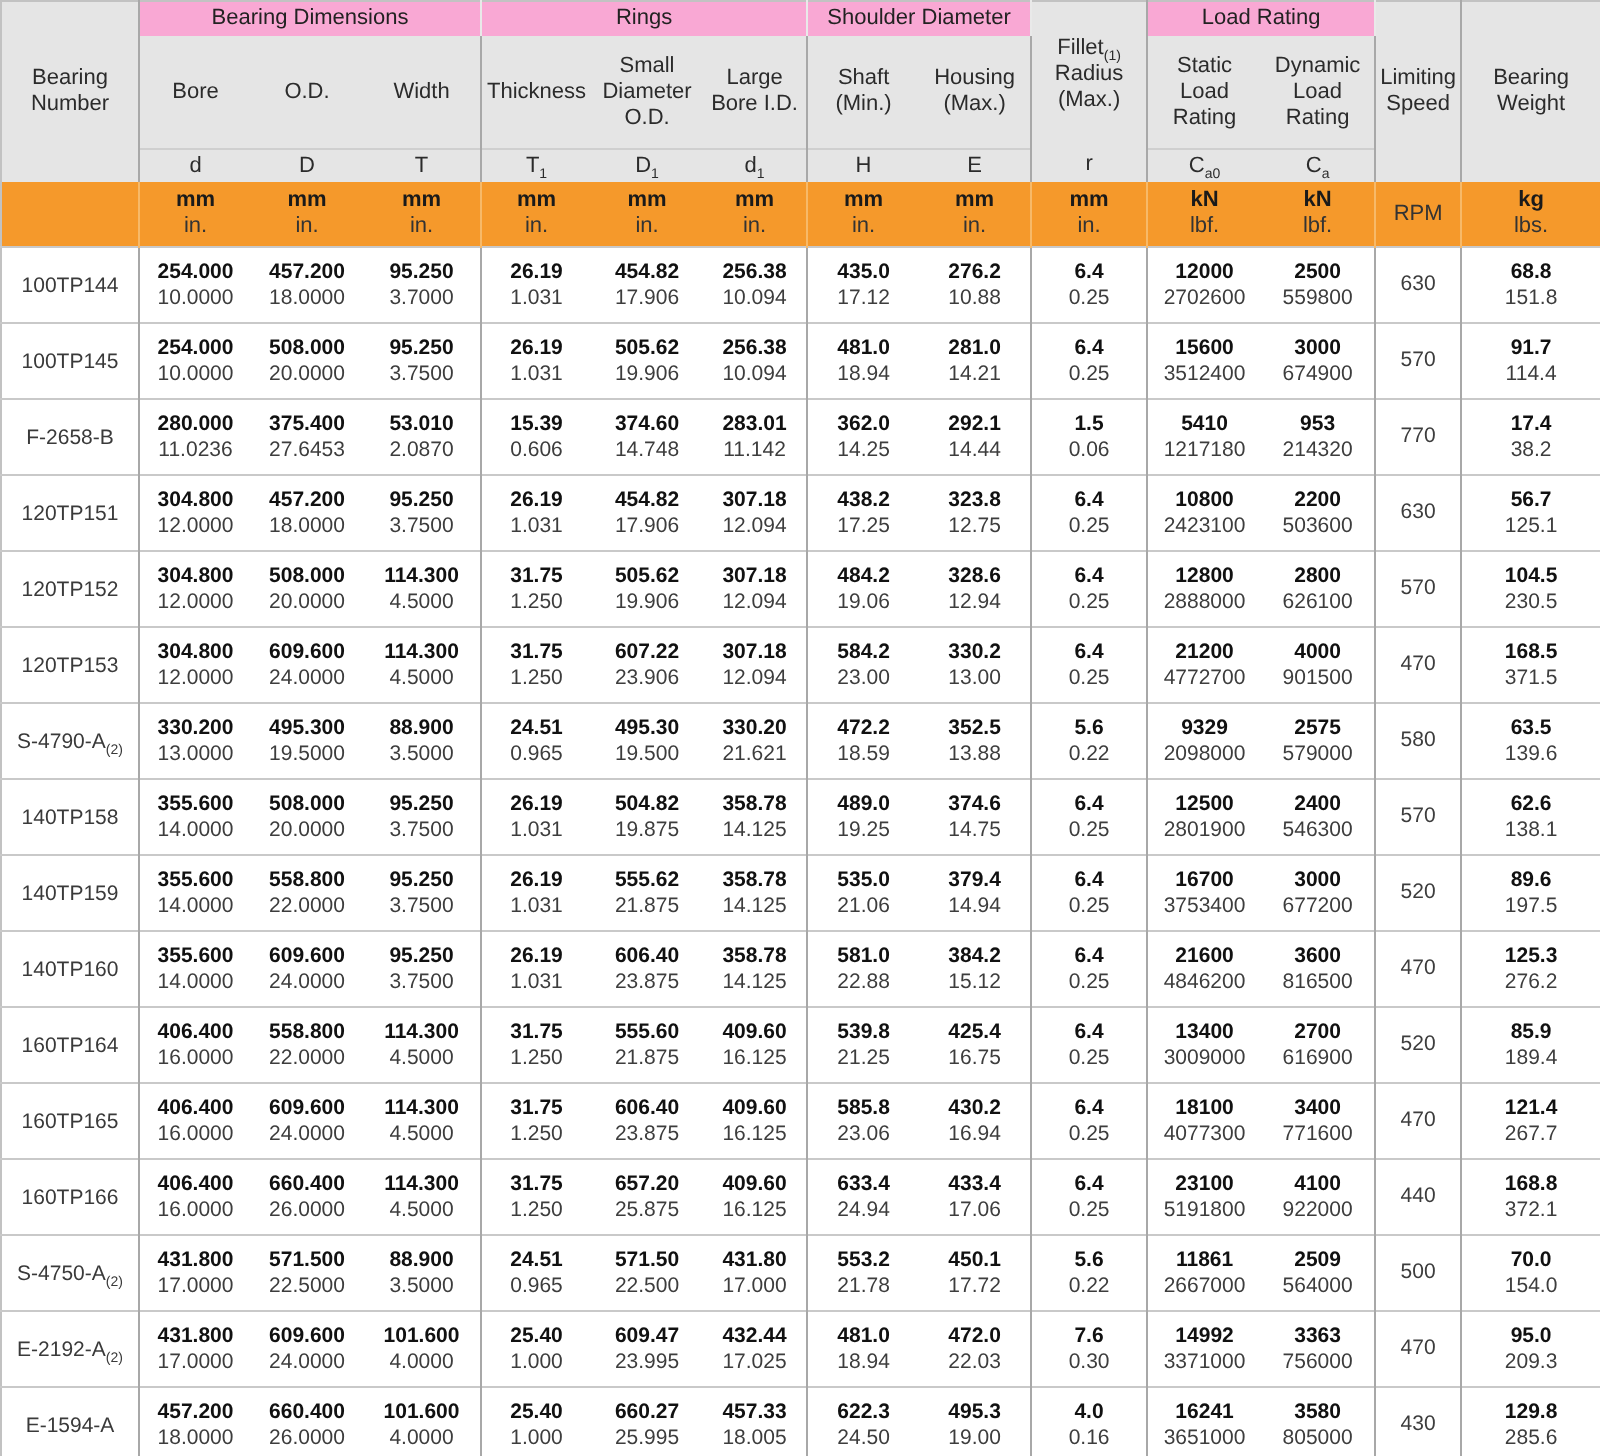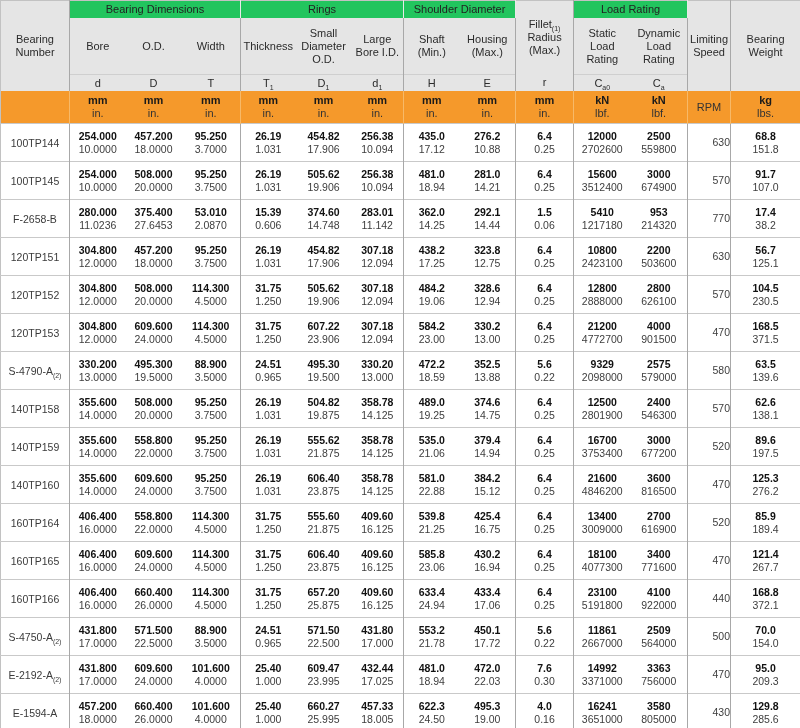--- a/index.html
+++ b/index.html
@@ -3,21 +3,21 @@
 <meta charset="utf-8">
 <style>
   html,body{margin:0;padding:0;background:#fff;}
   body{font-family:"Liberation Sans","DejaVu Sans",sans-serif;-webkit-font-smoothing:antialiased;}
   .wrap{width:800px;}
   table{border-collapse:collapse;table-layout:fixed;width:800px;border:1px solid #c2c2c2;}
   th,td{padding:0;margin:0;text-align:center;vertical-align:middle;overflow:hidden;}
 
   
   thead th{background:#e5e5e5;font-weight:normal;color:#2b2b2b;font-size:11px;line-height:13px;}
-  thead .band{background:#22c55e;height:17px;font-size:11px;color:#222;}
+  thead .band{background:#f9a8d4;height:17px;font-size:11px;color:#222;}
   thead .labels th{height:52px;padding:2px 1px;}
   thead .symbols th{height:16px;border-top:1px solid #cfcfcf;font-size:11px;}
   thead .symbols th.nosub-line{border-top:none;}
   sub{font-size:7px;vertical-align:sub;line-height:0;}
 
   
   .sep{border-right:1px solid #a8a8a8;}
   thead .band.sep{border-right:1px solid #e9e9e9;}
 
   
@@ -26,21 +26,21 @@
   tr.units .u-imperial{color:#333;line-height:13px;}
   tr.units .u-single{color:#333;line-height:13px;}
   tr.units td.sep, tr.units th.sep{border-right:1px solid #f7b968;}
 
   
   tbody tr{border-top:1px solid #c9c9c9;}
   tbody td, tbody th{height:37px;font-size:10.5px;}
   tbody th.rowname{background:#fff;font-weight:normal;color:#3a3a3a;border-right:1px solid #a8a8a8;}
   .metric{font-weight:bold;color:#111;line-height:13px;}
   .imperial{color:#3d3d3d;line-height:13px;}
-  .single{color:#3d3d3d;line-height:13px;text-align:right;}
+  .single{color:#3d3d3d;line-height:13px;}
 </style>
 </head>
 <body>
 
 <div class="wrap">
 <table>
   <colgroup>
     <col style="width:69px">
         <col style="width:56px">
         <col style="width:56px">
@@ -250,21 +250,21 @@
           </td>
           <td class="sep">
             <div class="metric">3000</div>
             <div class="imperial">674900</div>
           </td>
           <td class="sep">
             <div class="single">570</div>
           </td>
           <td>
             <div class="metric">91.7</div>
-            <div class="imperial">107.0</div>
+            <div class="imperial">114.4</div>
           </td>
         </tr>
         <tr>
           <th class="rowname"><span>F-2658-B</span></th>
           <td>
             <div class="metric">280.000</div>
             <div class="imperial">11.0236</div>
           </td>
           <td>
             <div class="metric">375.400</div>
@@ -493,21 +493,21 @@
           <td>
             <div class="metric">24.51</div>
             <div class="imperial">0.965</div>
           </td>
           <td>
             <div class="metric">495.30</div>
             <div class="imperial">19.500</div>
           </td>
           <td class="sep">
             <div class="metric">330.20</div>
-            <div class="imperial">13.000</div>
+            <div class="imperial">21.621</div>
           </td>
           <td>
             <div class="metric">472.2</div>
             <div class="imperial">18.59</div>
           </td>
           <td class="sep">
             <div class="metric">352.5</div>
             <div class="imperial">13.88</div>
           </td>
           <td class="sep">

